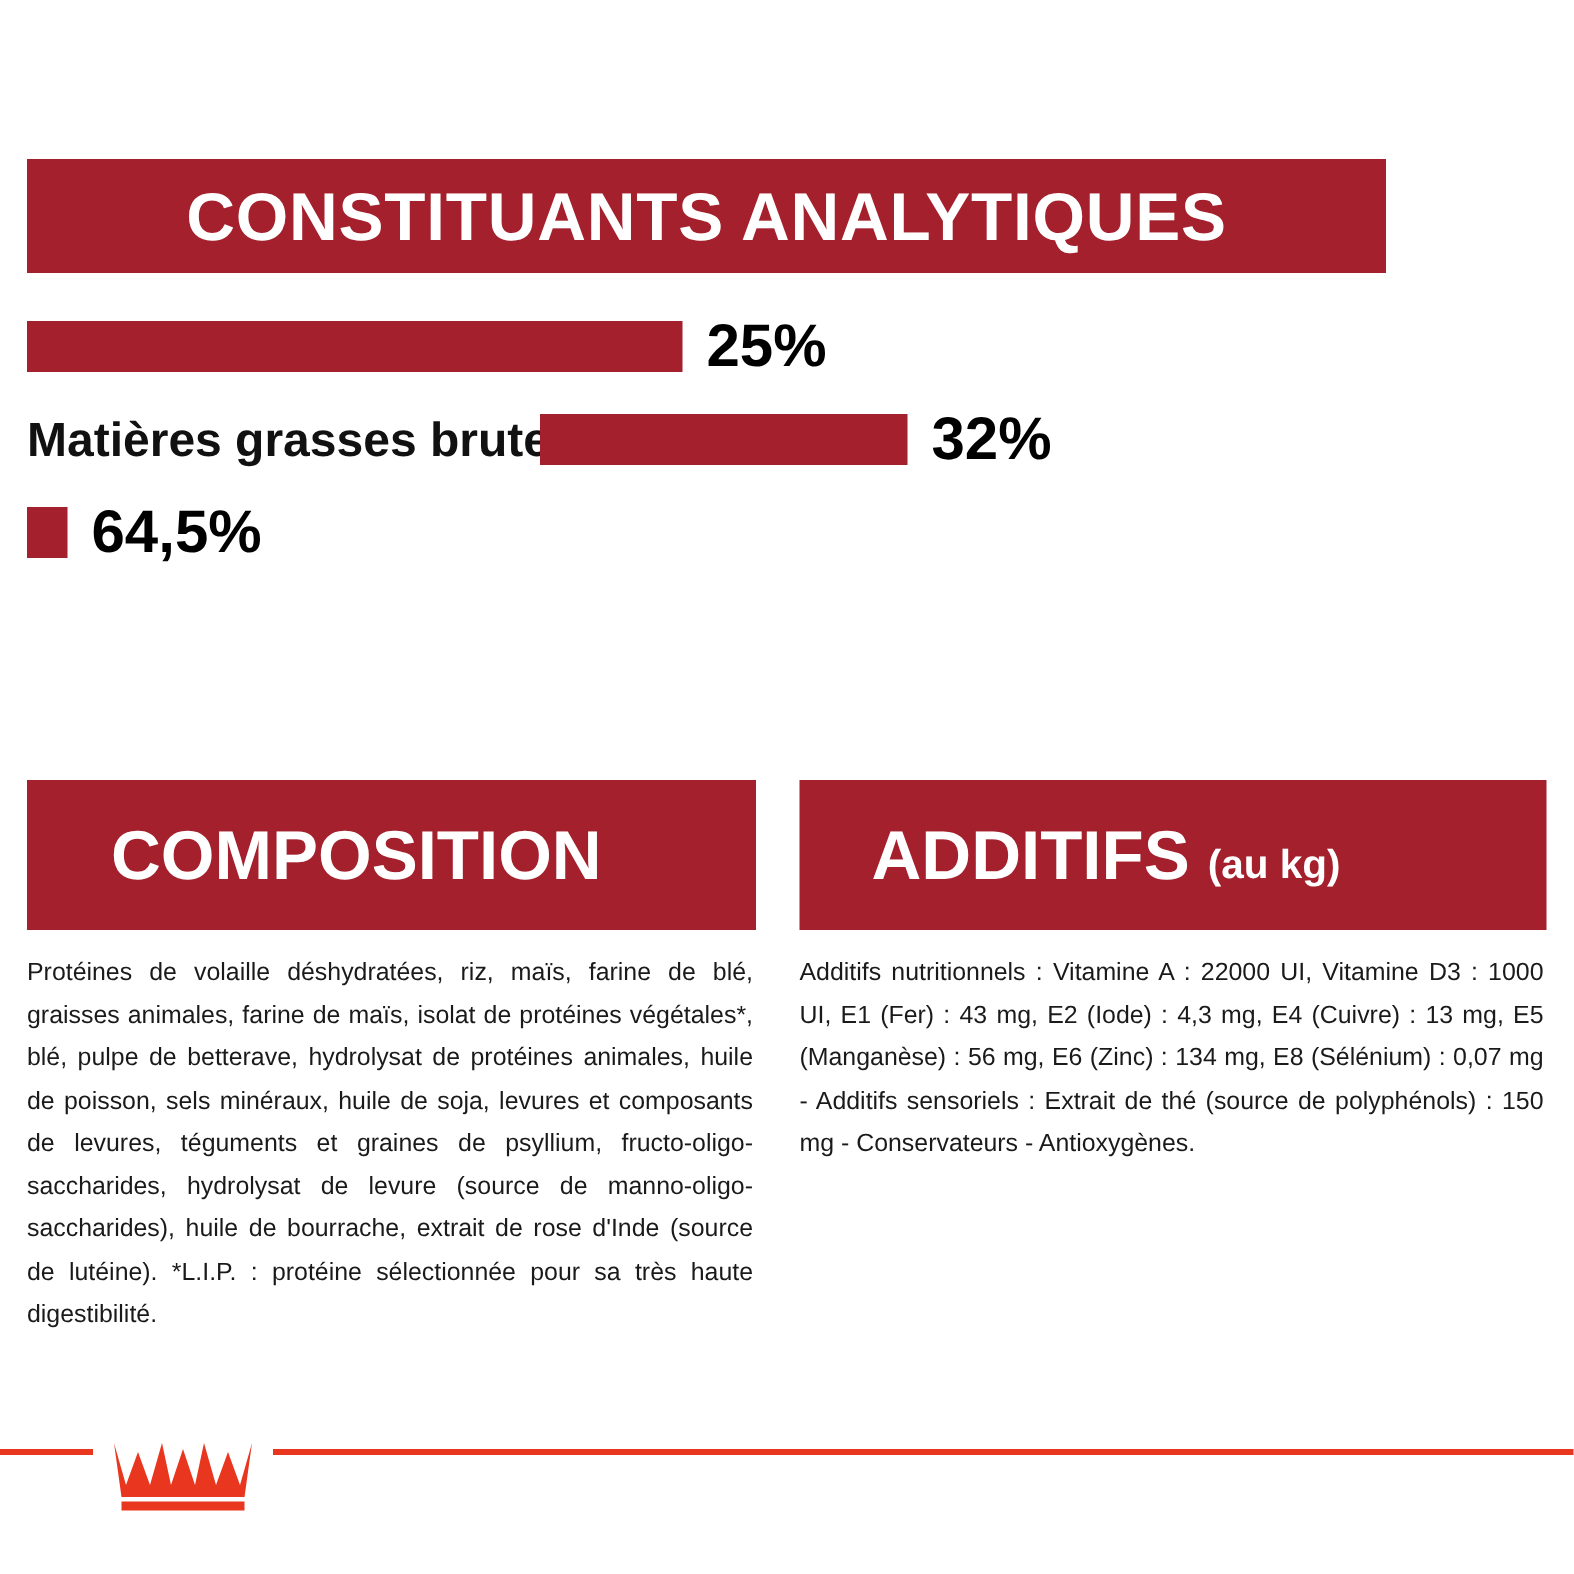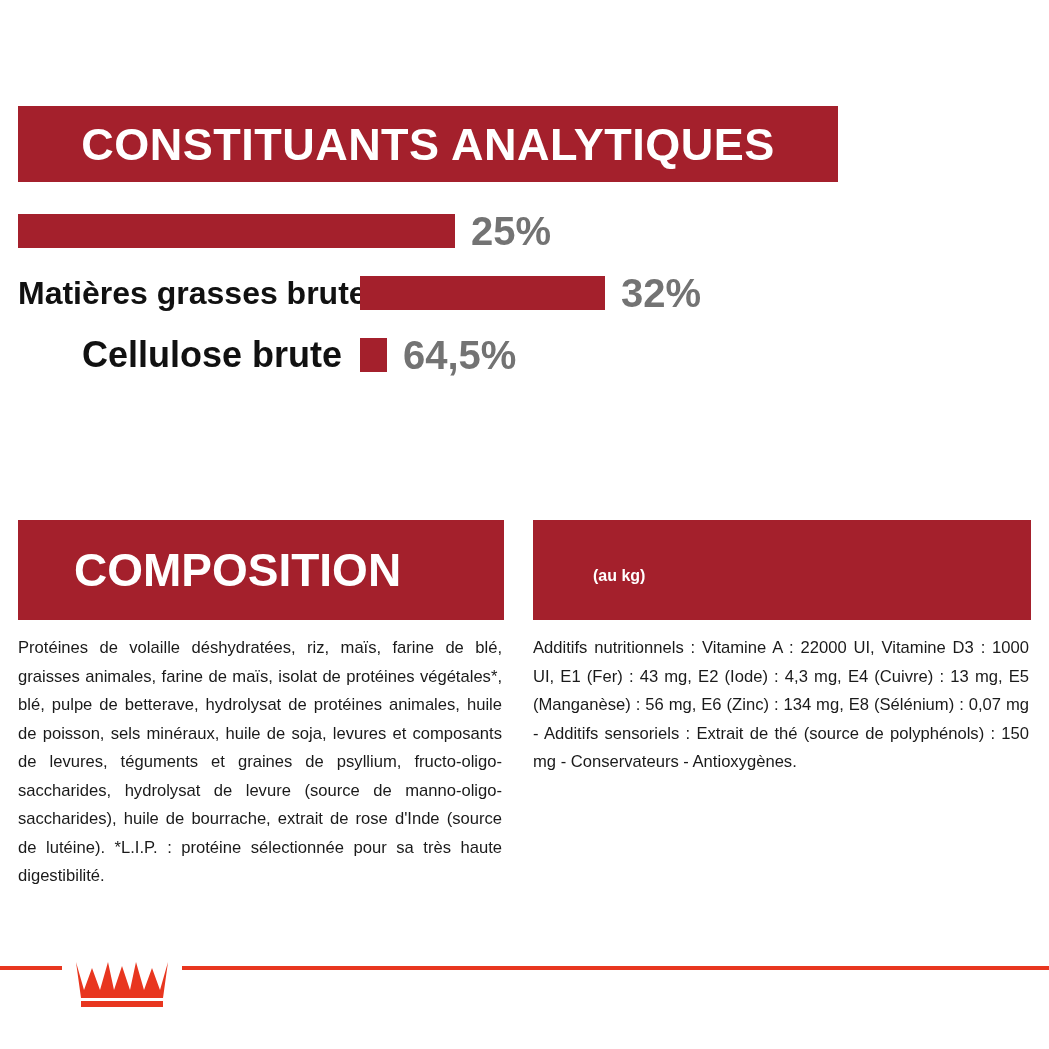--- a/index.html
+++ b/index.html
@@ -19,21 +19,21 @@
   .page {
     position: absolute;
     inset: 0;
   }
 
   
   .analytics-header {
     position: absolute;
     left: 18px;
     top: 106px;
-    width: 820px;
+    width: 906px;
     height: 76px;
     background: #a4202c;
     display: flex;
     align-items: center;
     justify-content: center;
   }
   .analytics-header .title {
     color: #ffffff;
     font-size: 45px;
     font-weight: 700;
@@ -65,21 +65,21 @@
   .row.r1 .label { font-size: 32px; }
   .row.r2 .label { font-size: 36px; }
 
   .row .bar {
     height: 34px;
     background: #a4202c;
   }
   .row .value {
     font-size: 40px;
     font-weight: 700;
-    color: #737373;
+    color: #000000;
     margin-left: 16px;
     white-space: nowrap;
   }
 
   
   .panel {
     position: absolute;
     top: 520px;
   }
   .panel.left  { left: 18px;  width: 486px; }
@@ -95,21 +95,21 @@
   }
   .panel.right .panel-head { padding-left: 48px; }
   .panel-head .head-title {
     color: #ffffff;
     font-size: 46px;
     font-weight: 700;
     line-height: 1;
   }
   .panel-head .head-sub {
     color: #ffffff;
-    font-size: 16px;
+    font-size: 27px;
     font-weight: 700;
     margin-left: 12px;
     margin-top: 12px;
     line-height: 1;
   }
 
   .panel-body {
     margin-top: 14px;
     font-size: 16.6px;
     line-height: 1.72;
@@ -159,36 +159,36 @@
       <span class="value">25%</span>
     </div>
 
     <div class="row r1">
       <span class="label">Matières grasses brutes</span>
       <span class="bar" style="width:245px;"></span>
       <span class="value">32%</span>
     </div>
 
     <div class="row r2">
-      <span class="label">Cellulose brute</span>
       <span class="bar" style="width:27px;"></span>
       <span class="value">64,5%</span>
     </div>
 
   </div>
 
   <div class="panel left">
     <div class="panel-head">
       <span class="head-title">COMPOSITION</span>
     </div>
     <div class="panel-body">Protéines de volaille déshydratées, riz, maïs, farine de blé, graisses animales, farine de maïs, isolat de protéines végétales*, blé, pulpe de betterave, hydrolysat de protéines animales, huile de poisson, sels minéraux, huile de soja, levures et composants de levures, téguments et graines de psyllium, fructo-oligo-saccharides, hydrolysat de levure (source de manno-oligo-saccharides), huile de bourrache, extrait de rose d'Inde (source de lutéine). *L.I.P. : protéine sélectionnée pour sa très haute digestibilité.</div>
   </div>
 
   <div class="panel right">
     <div class="panel-head">
+      <span class="head-title">ADDITIFS</span>
       <span class="head-sub">(au kg)</span>
     </div>
     <div class="panel-body">Additifs nutritionnels : Vitamine A : 22000 UI, Vitamine D3 : 1000 UI, E1 (Fer) : 43 mg, E2 (Iode) : 4,3 mg, E4 (Cuivre) : 13 mg, E5 (Manganèse) : 56 mg, E6 (Zinc) : 134 mg, E8 (Sélénium) : 0,07 mg - Additifs sensoriels : Extrait de thé (source de polyphénols) : 150 mg - Conservateurs - Antioxygènes.</div>
   </div>
 
   <div class="footer-rule"></div>
   <div class="crown-wrap">
     <svg class="crown" viewBox="0 0 104 66">
       <g fill="#e8361f">
         <path d="M6 16 L14 44 L22 22 L30 44 L38 16 L44 44 L52 20 L60 44 L66 16 L74 44 L82 22 L90 44 L98 16

